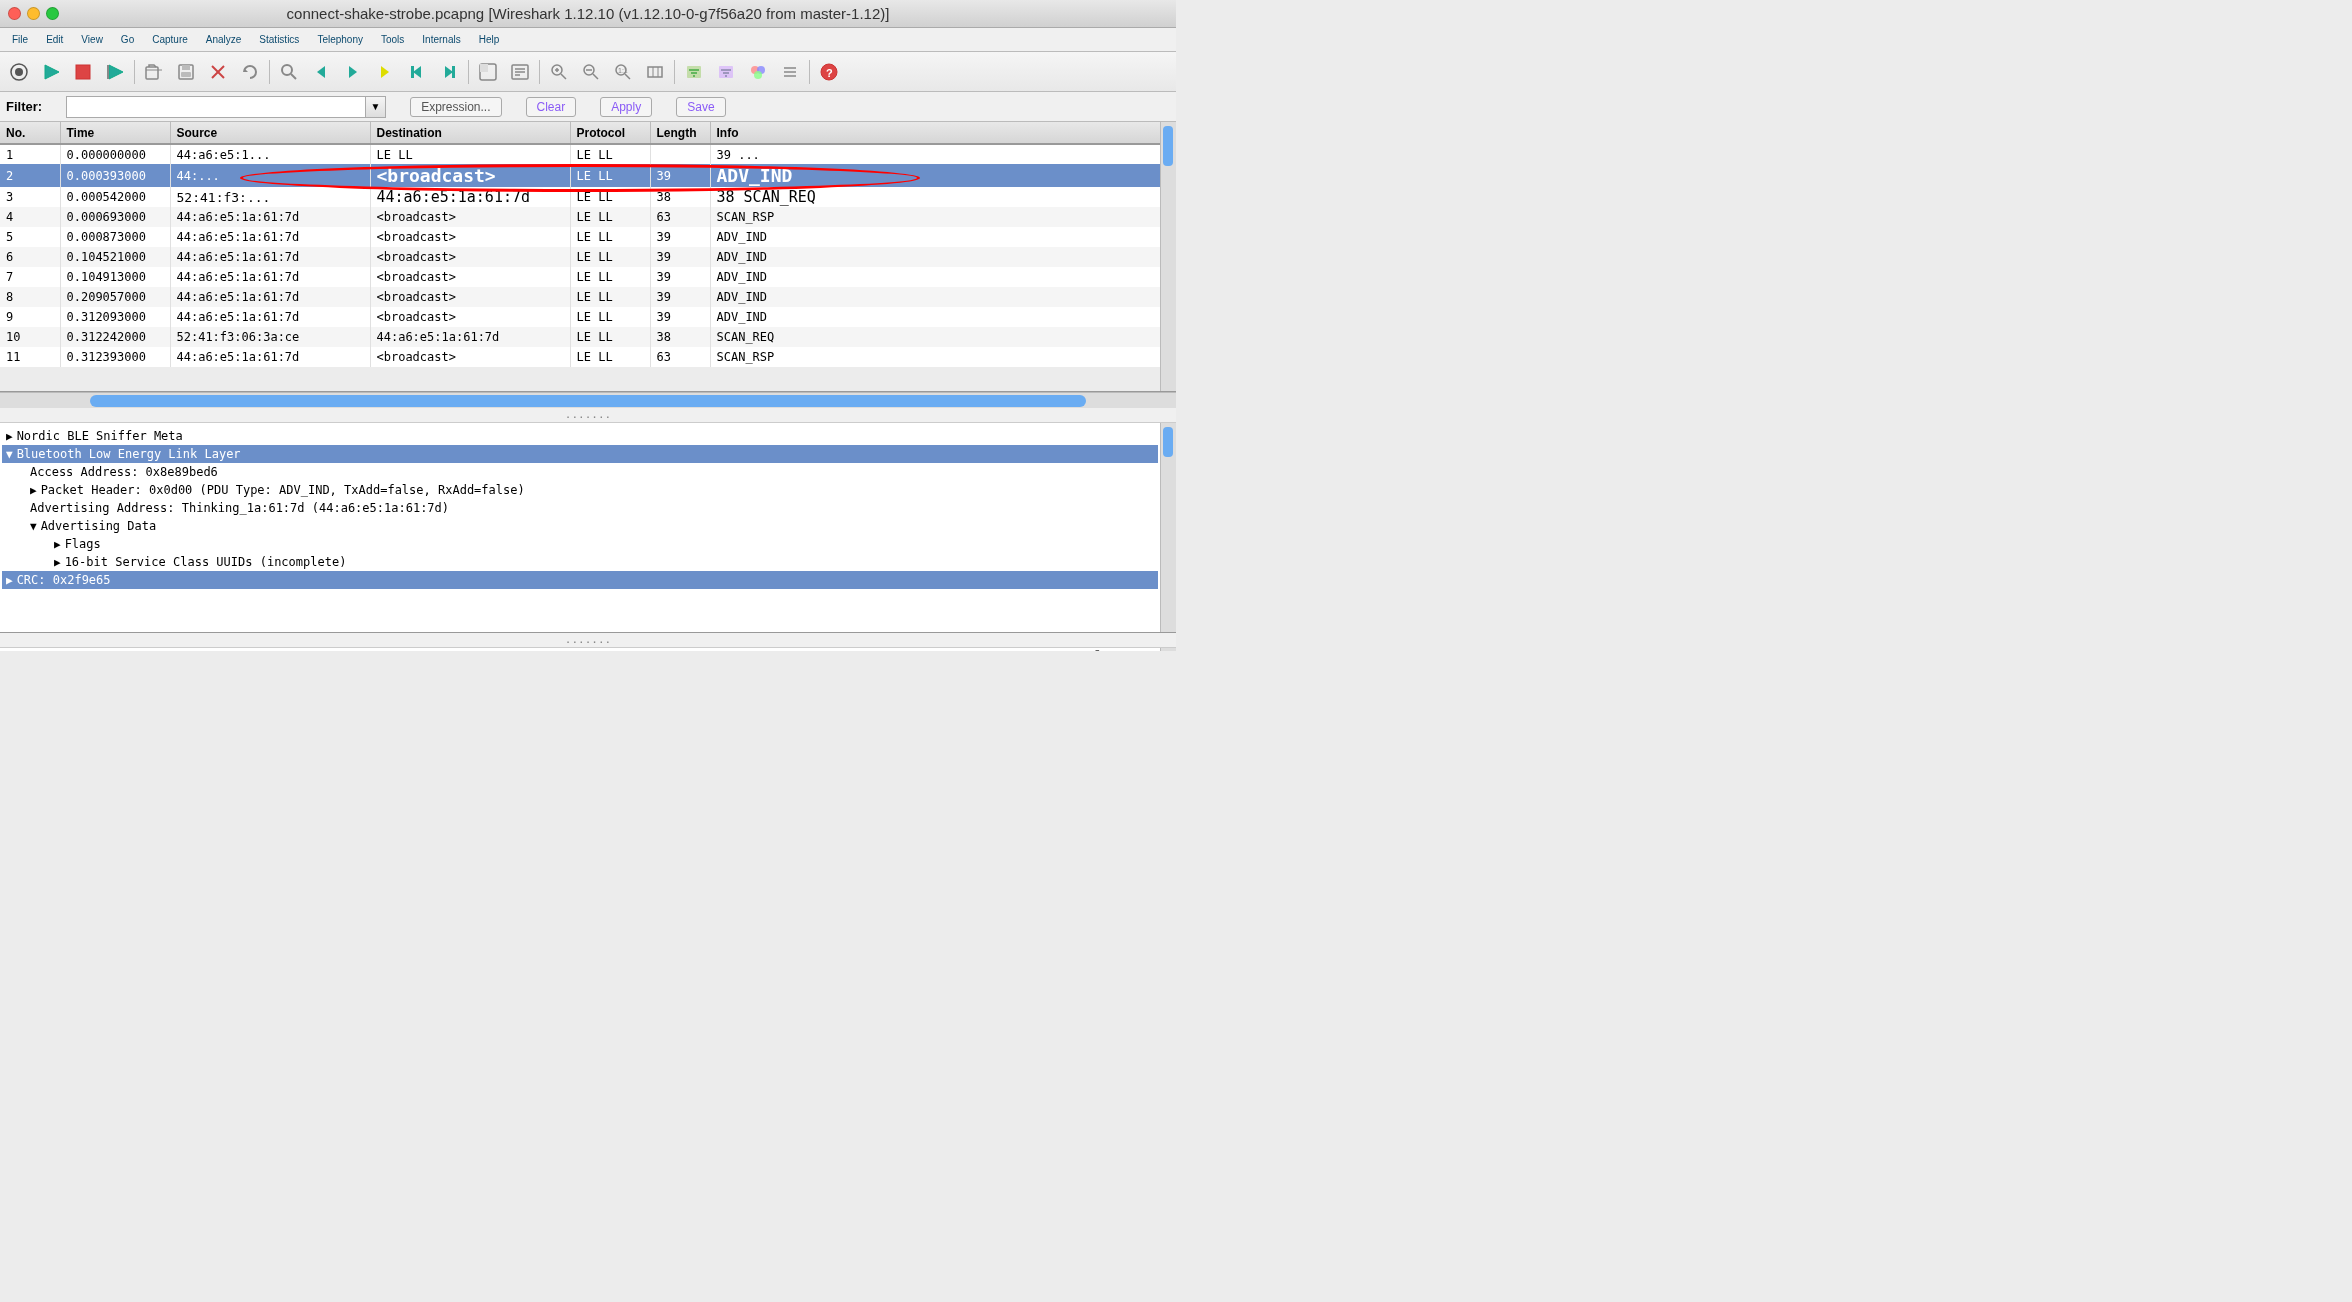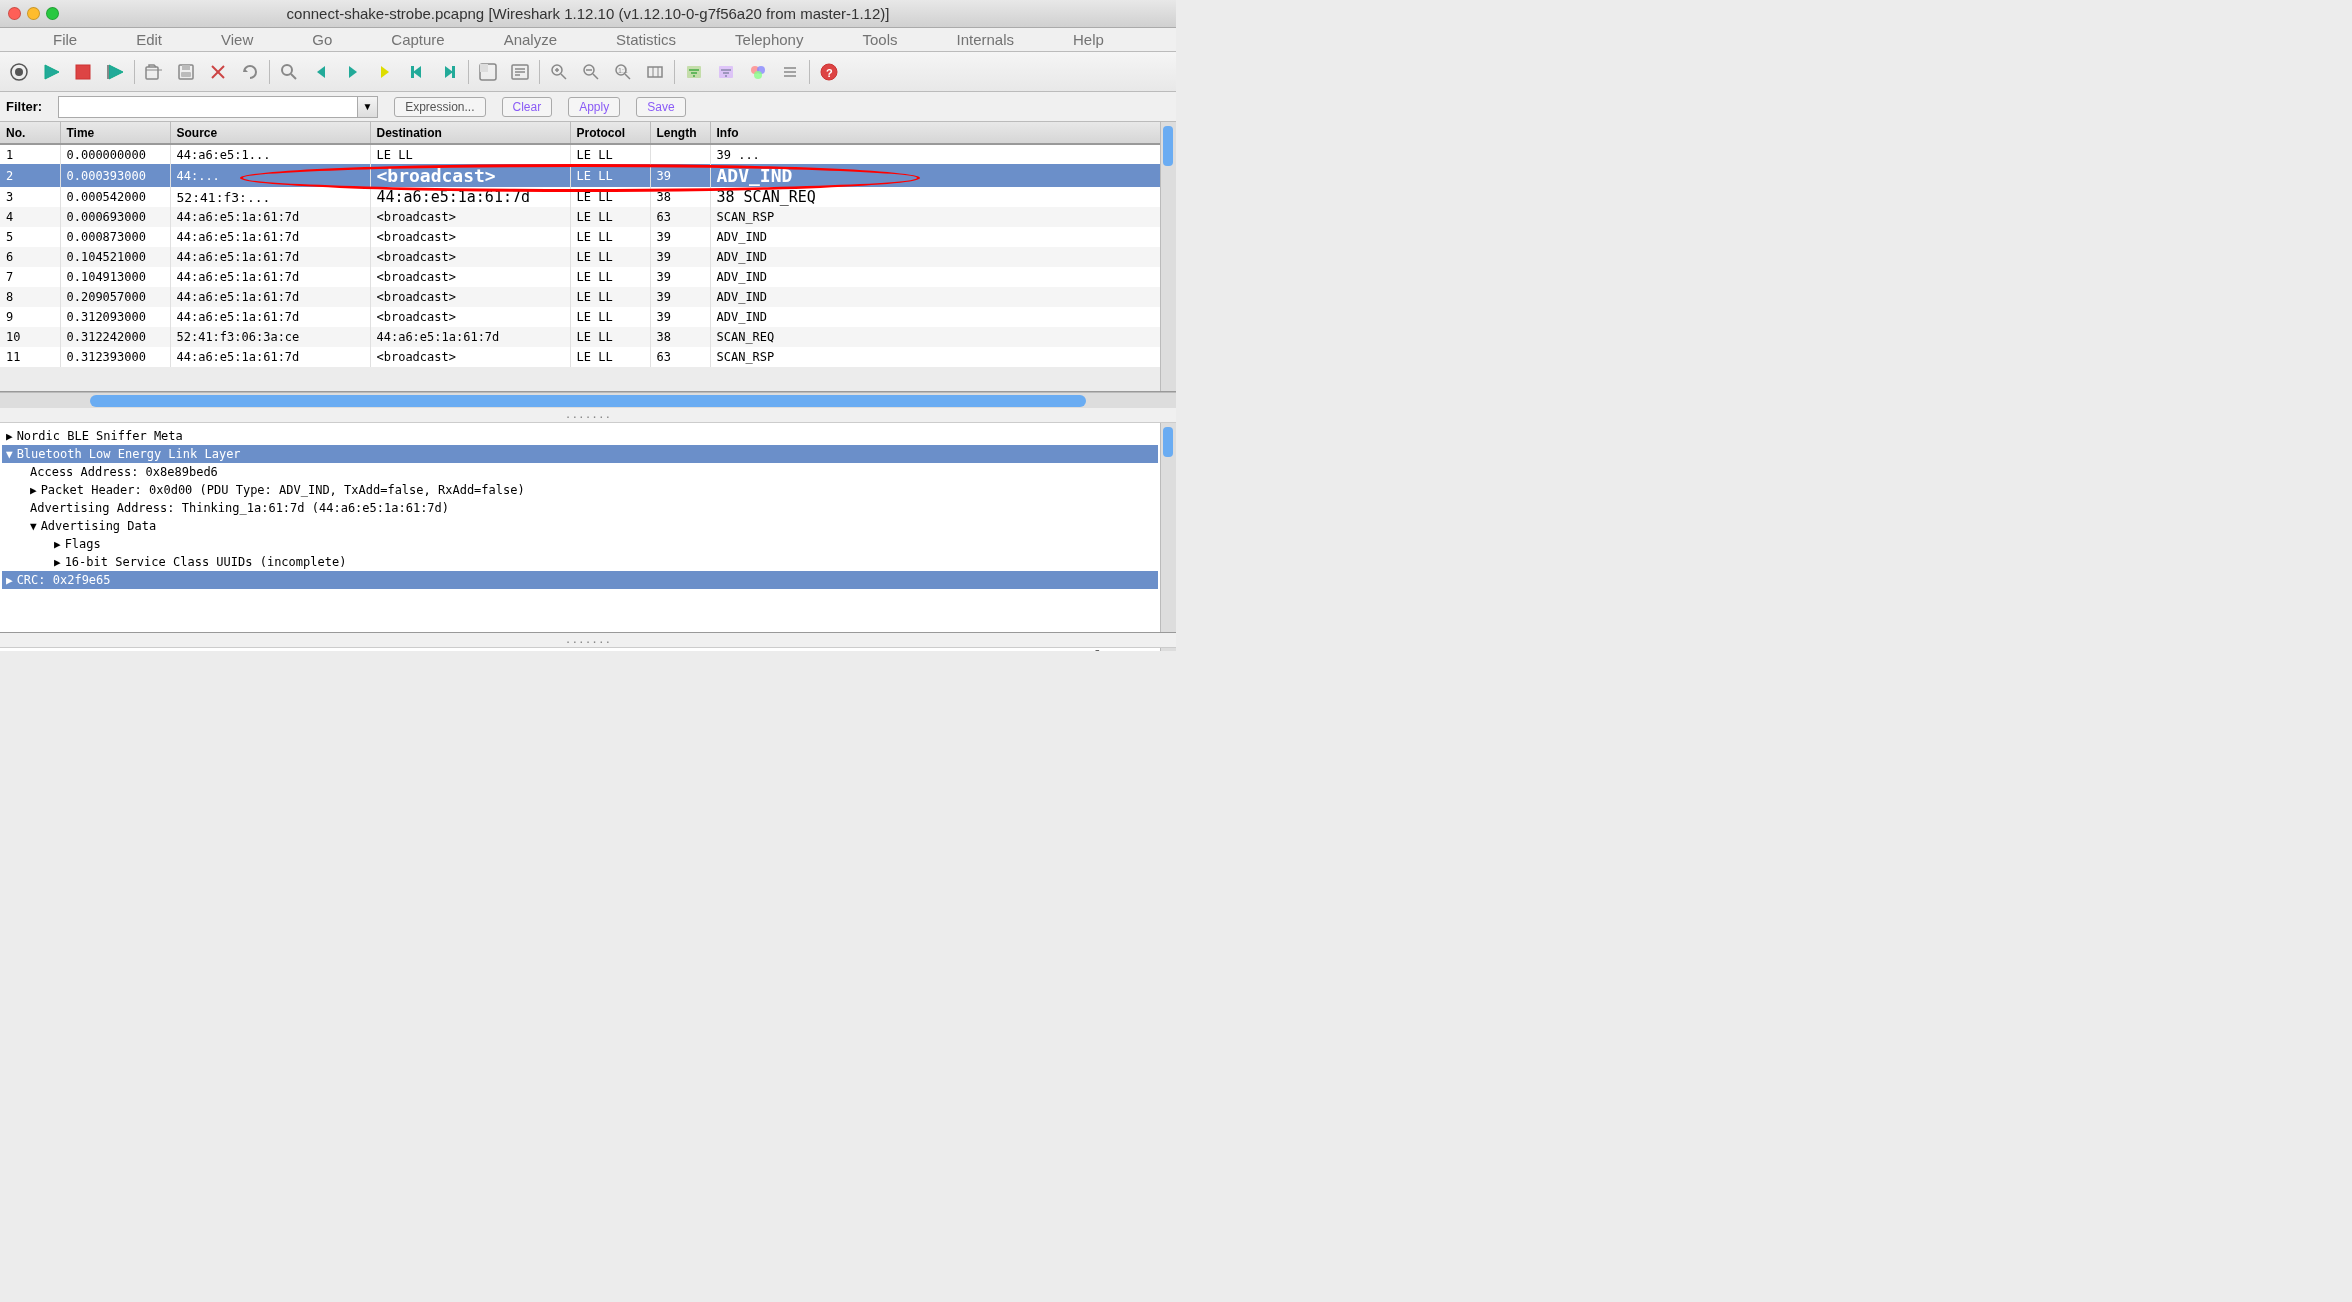--- a/index.html
+++ b/index.html
@@ -50,26 +50,25 @@
       height: 24px;
       background: #f0f0f0;
       border-bottom: 1px solid #bbb;
       display: flex;
       align-items: center;
       padding: 0 4px;
       gap: 2px;
     }
     .menu-item {
       padding: 2px 8px;
-      font-size: 15px;
+      font-size: 10px;
       cursor: pointer;
       border-radius: 3px;
-      color: #737373;
+      color: #0c4a6e;
       text-decoration: none;
-      margin-left: 41px;
     }
 
     
     .toolbar {
       height: 40px;
       background: linear-gradient(to bottom, #f5f5f5, #e8e8e8);
       border-bottom: 1px solid #bbb;
       display: flex;
       align-items: center;
       padding: 0 4px;
@@ -91,21 +90,21 @@
     }
 
     
     .filterbar {
       height: 30px;
       background: #f0f0f0;
       border-bottom: 1px solid #bbb;
       display: flex;
       align-items: center;
       padding: 0 6px;
-      gap: 16px;
+      gap: 24px;
     }
     .filter-label {
       font-size: 13px;
       font-weight: bold;
     }
     .filter-input-wrap {
       display: flex;
       flex: 1;
       max-width: 320px;
       position: relative;

